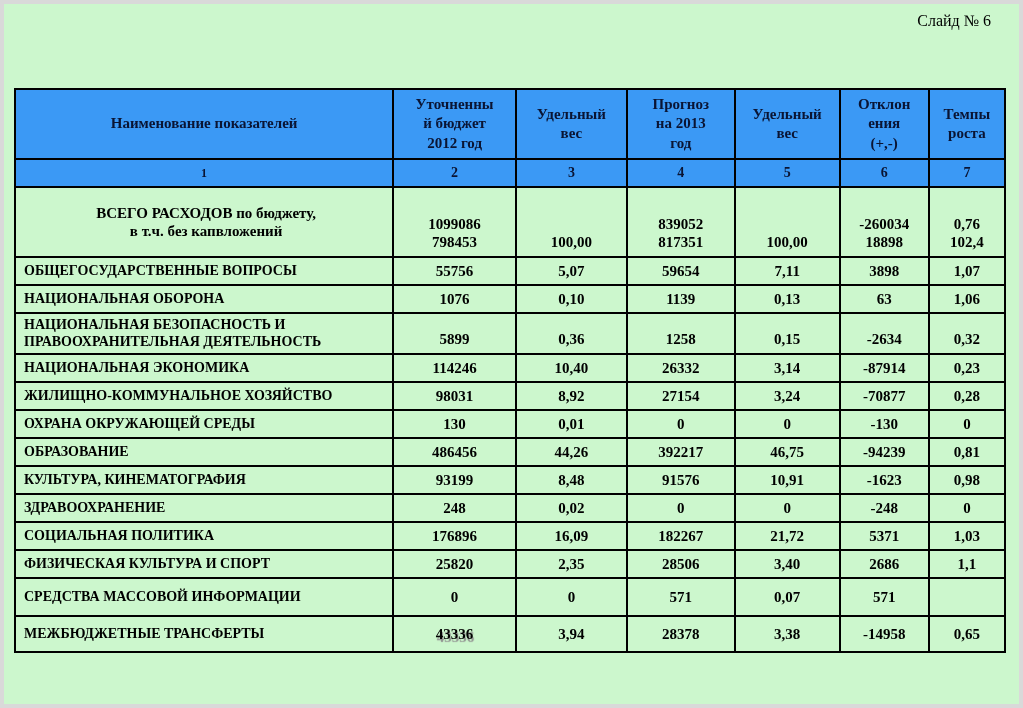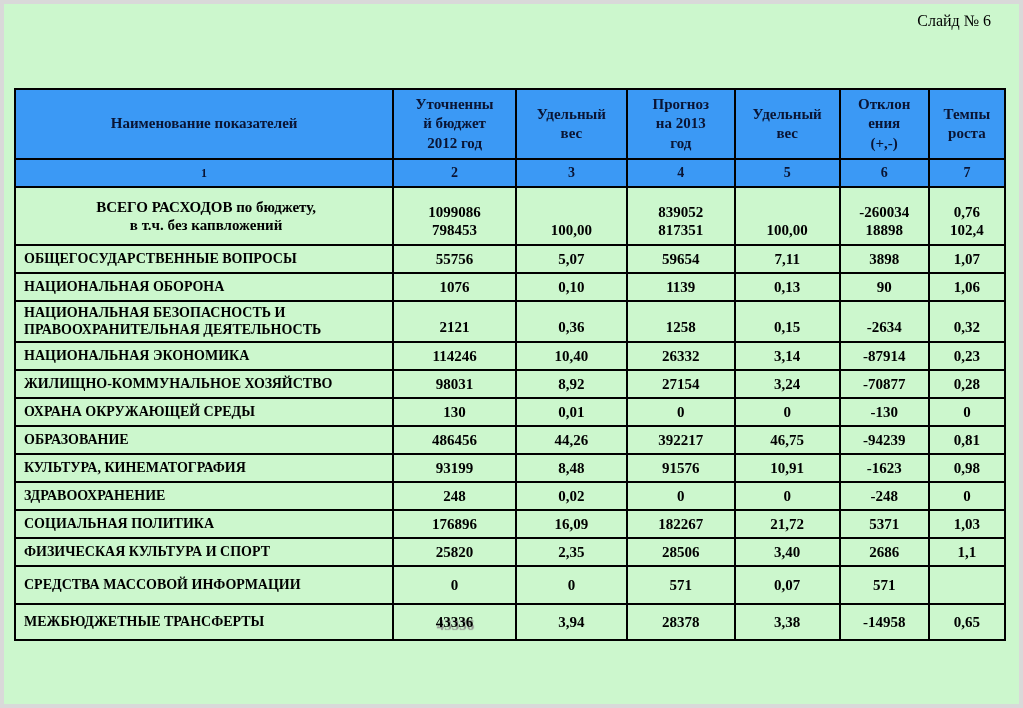--- a/index.html
+++ b/index.html
@@ -83,21 +83,21 @@
   td.val {
     text-align: center;
     font-size: 15px;
     vertical-align: middle;
     line-height: 1.25;
     padding: 1px 2px;
   }
   tbody tr { height: 28px; }
   tr.two-line { height: 41px; }
   tr.two-line td.val { vertical-align: bottom; padding-bottom: 4px; border-radius: 10px; }
-  tr.row-total { height: 58px; }
+  tr.row-total { height: 70px; }
   tr.row-total td.name { text-align: center; font-size: 15px; }
   tbody tr:nth-child(13) { height: 38px; }
   tbody tr:last-child { height: 36px; }
   tbody tr:last-child td:nth-child(2) { text-shadow: 1px 3px 1px #8f8f8f; border-radius: 18px; }
   .line { min-height: 1.2em; }
 </style>
 </head>
 <body>
 
 <div class="slide">
@@ -220,33 +220,33 @@
           <td class="val">
             <div class="line">0,10</div>
           </td>
           <td class="val">
             <div class="line">1139</div>
           </td>
           <td class="val">
             <div class="line">0,13</div>
           </td>
           <td class="val">
-            <div class="line">90</div>
+            <div class="line">63</div>
           </td>
           <td class="val">
             <div class="line">1,06</div>
           </td>
         </tr>
         <tr class="two-line">
           <td class="name">
             <div class="line">НАЦИОНАЛЬНАЯ БЕЗОПАСНОСТЬ И</div>
             <div class="line">ПРАВООХРАНИТЕЛЬНАЯ ДЕЯТЕЛЬНОСТЬ</div>
           </td>
           <td class="val">
-            <div class="line">2121</div>
+            <div class="line">5899</div>
           </td>
           <td class="val">
             <div class="line">0,36</div>
           </td>
           <td class="val">
             <div class="line">1258</div>
           </td>
           <td class="val">
             <div class="line">0,15</div>
           </td>

